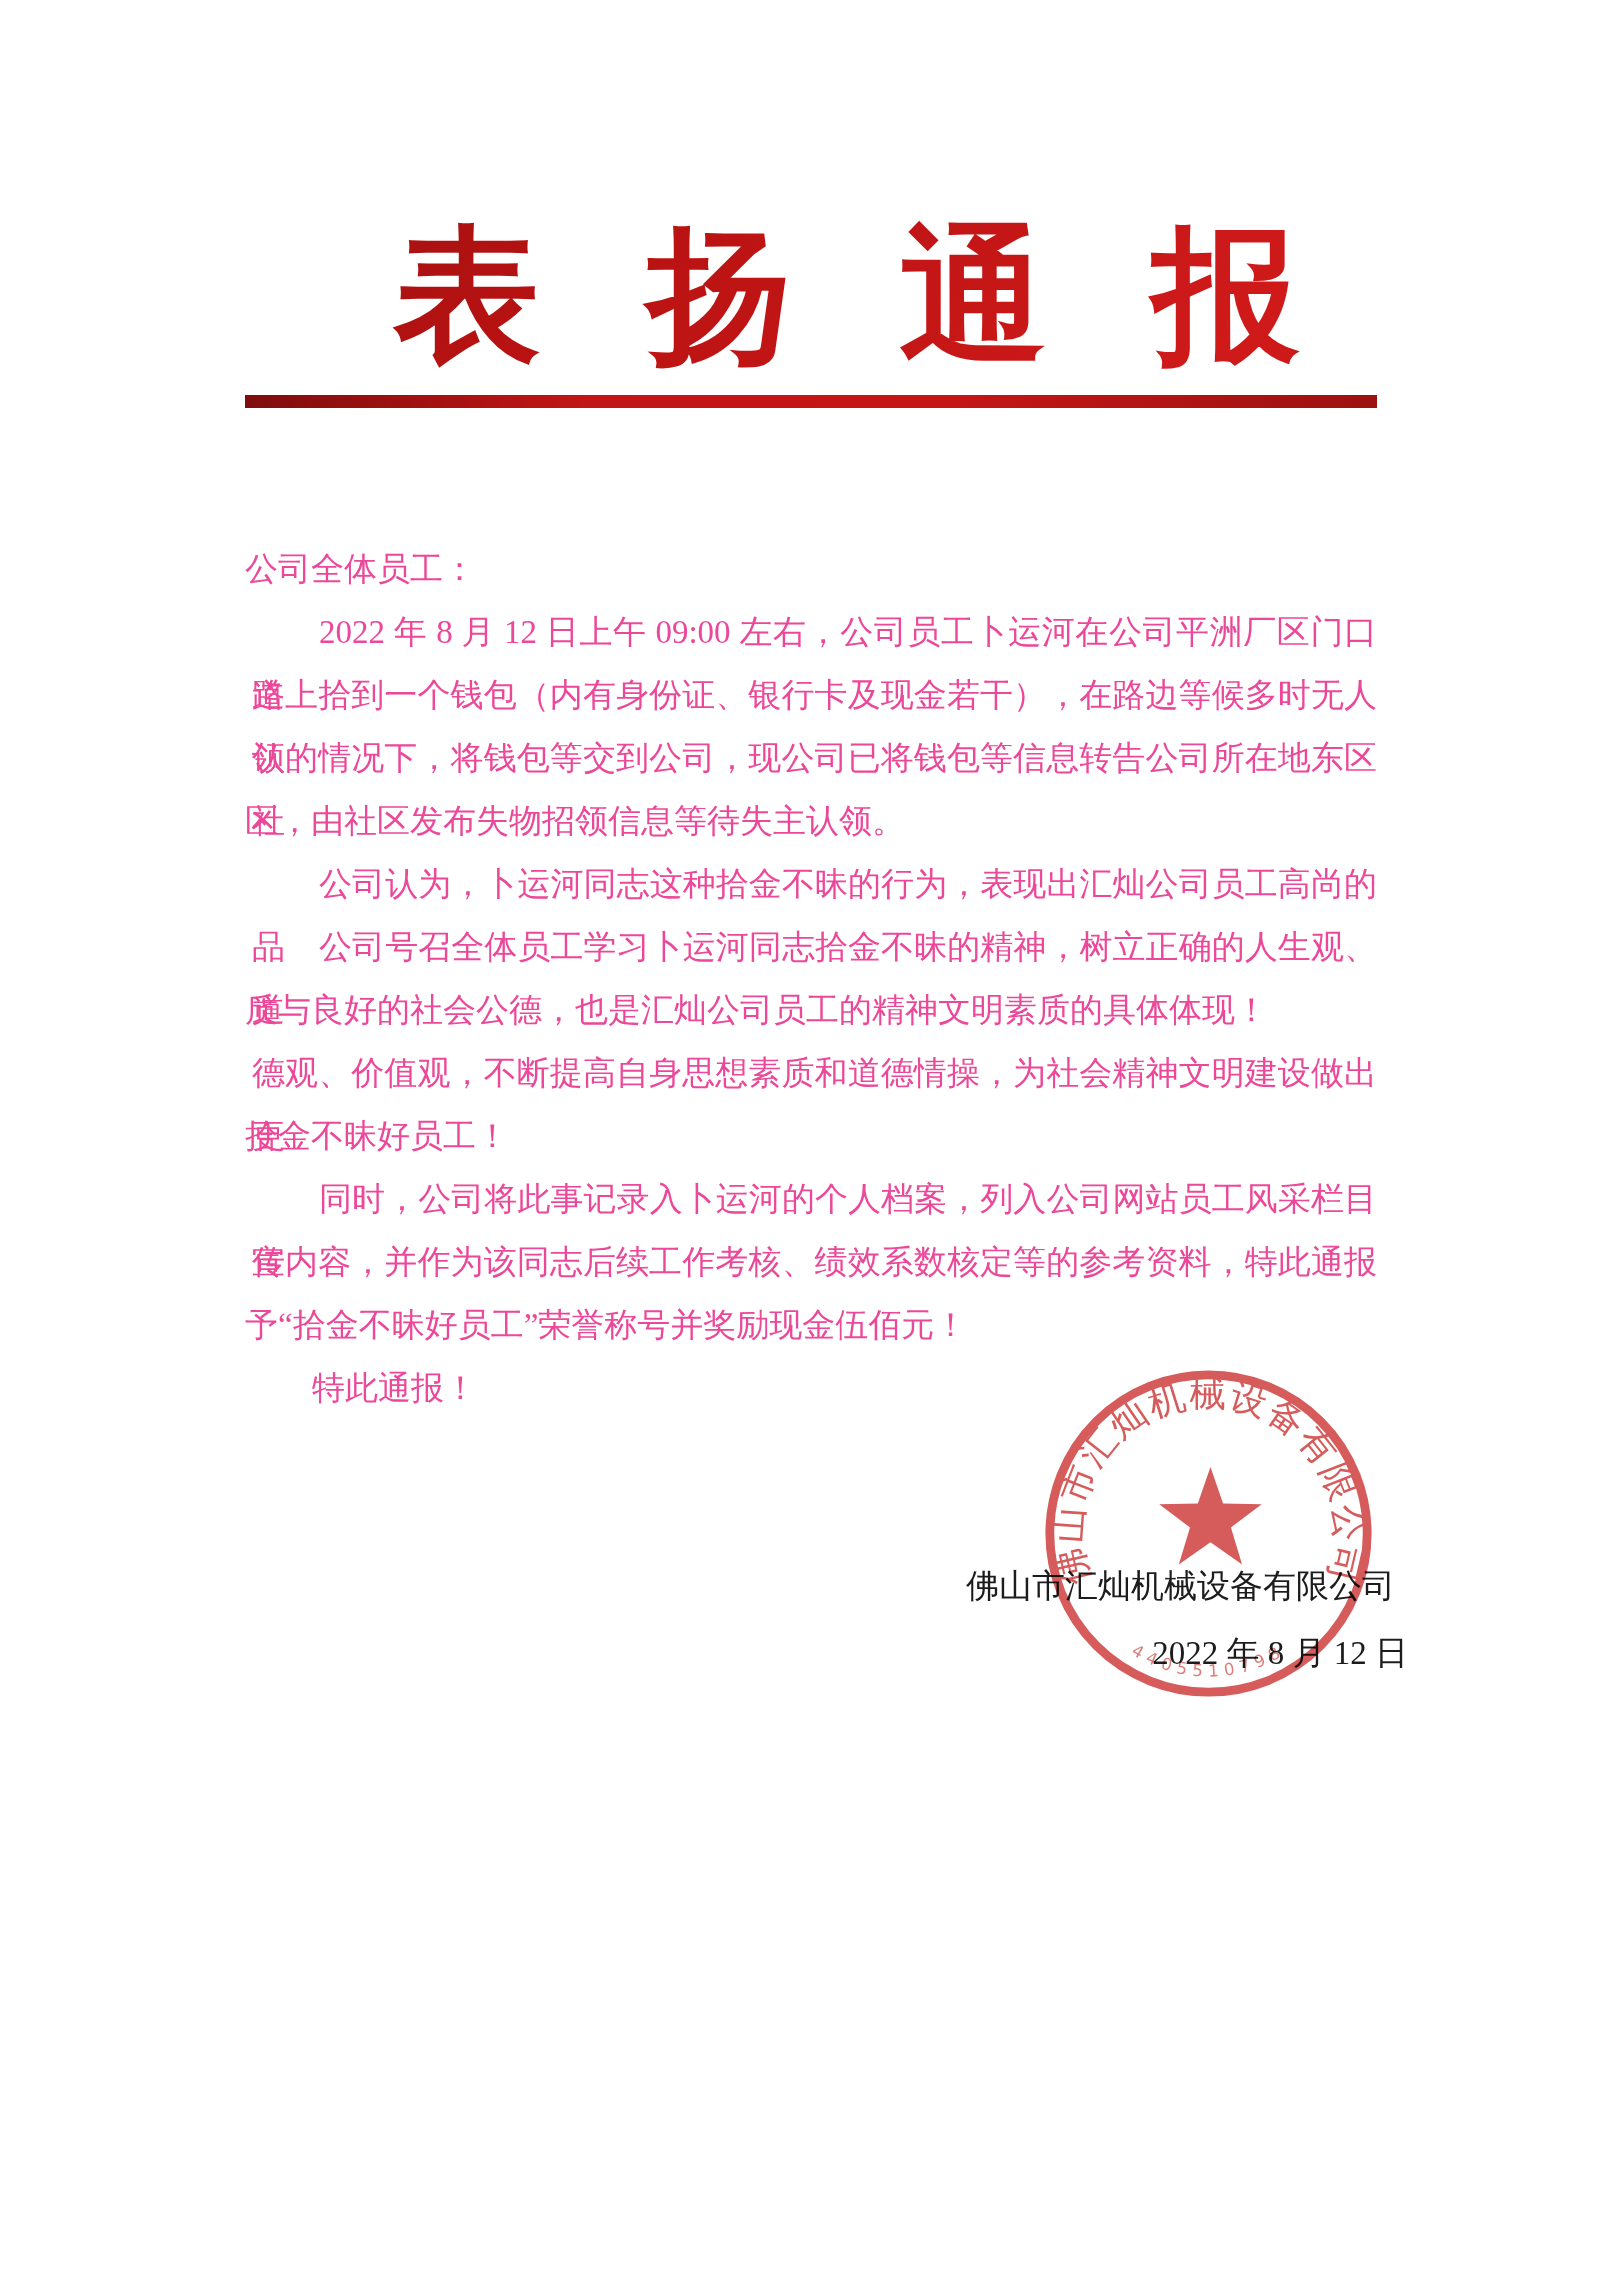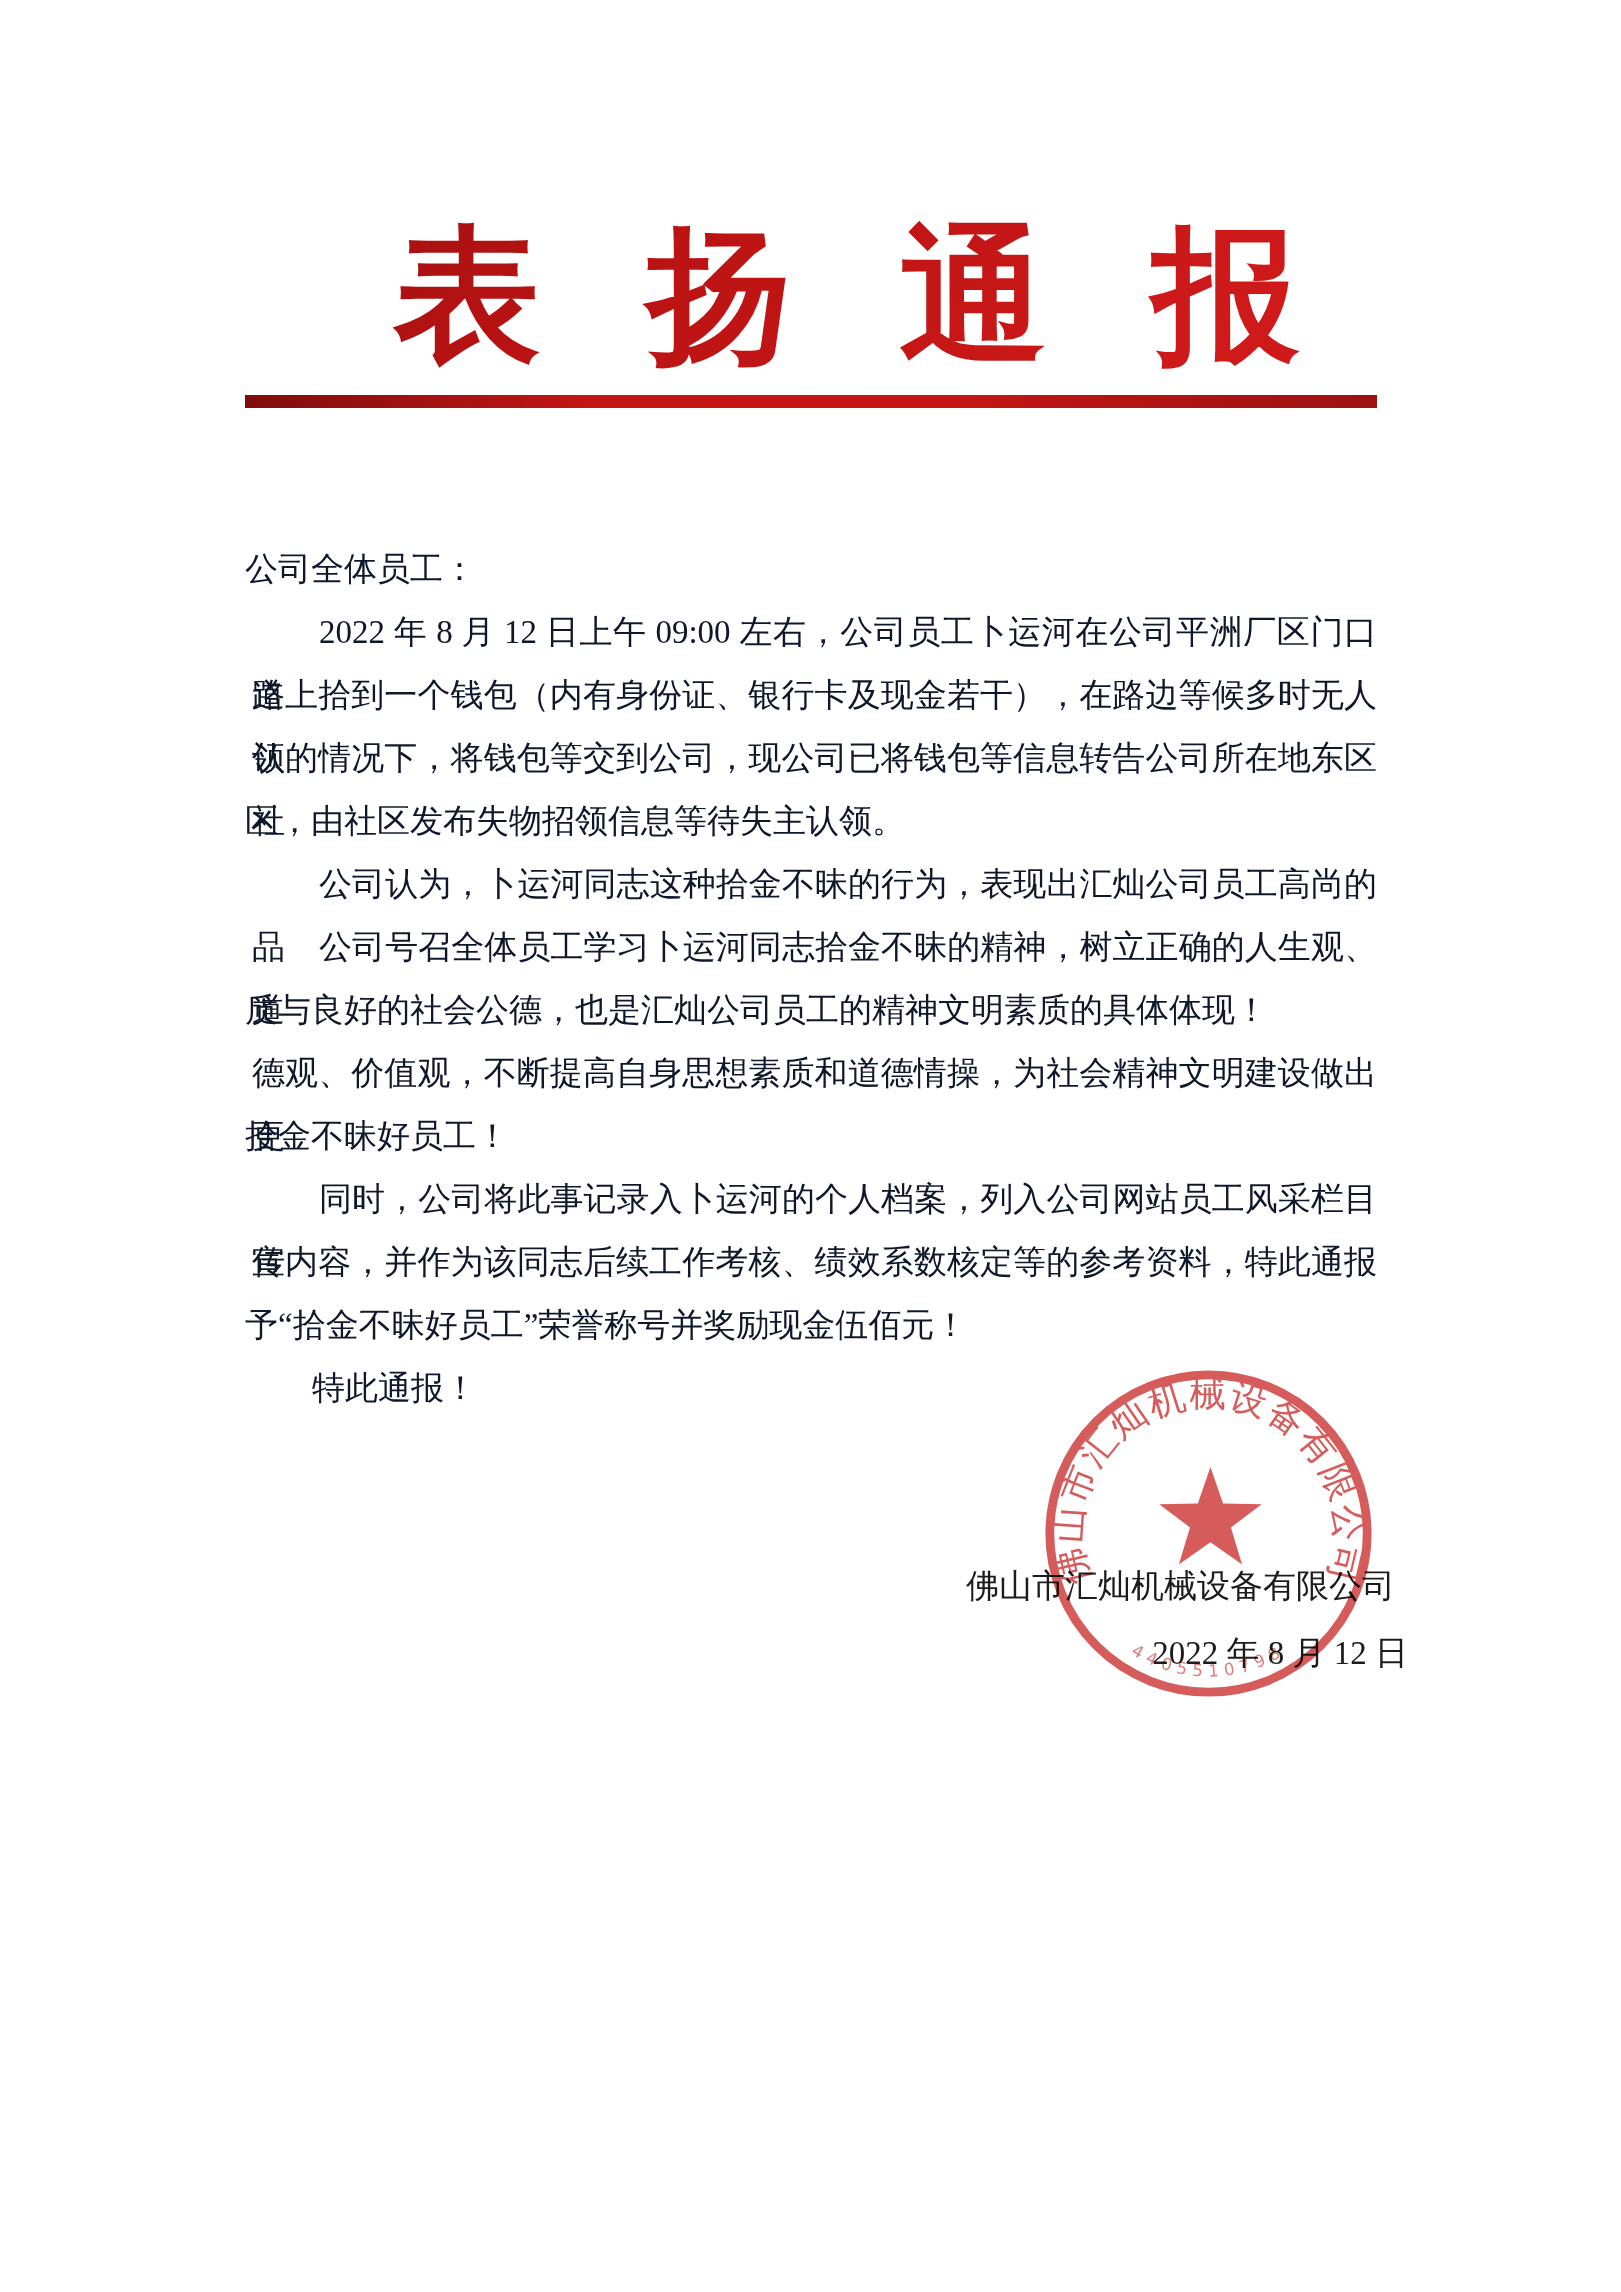--- a/index.html
+++ b/index.html
@@ -48,21 +48,21 @@
     height: 12.7px;
     background: linear-gradient(90deg, #7f0d0d 0%, #c21515 30%, #c51616 62%, #9d1111 100%);
   }
 
   
   .body {
     position: absolute;
     top: 538px;
     left: 245px;
     width: 1132px;
-    color: #0f172a;
+    color: #ec4899;
   }
   .bline {
     height: 63px;
     line-height: 63px;
     font-size: 33px;
     white-space: nowrap;
   }
   .jst {
     white-space: normal;
     text-align: justify;

